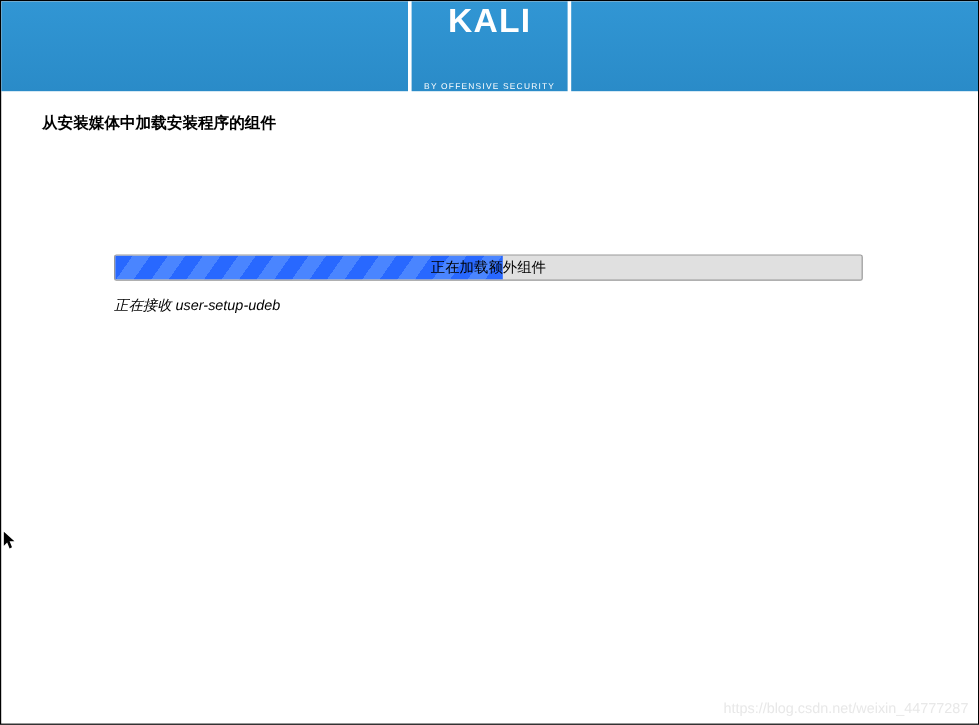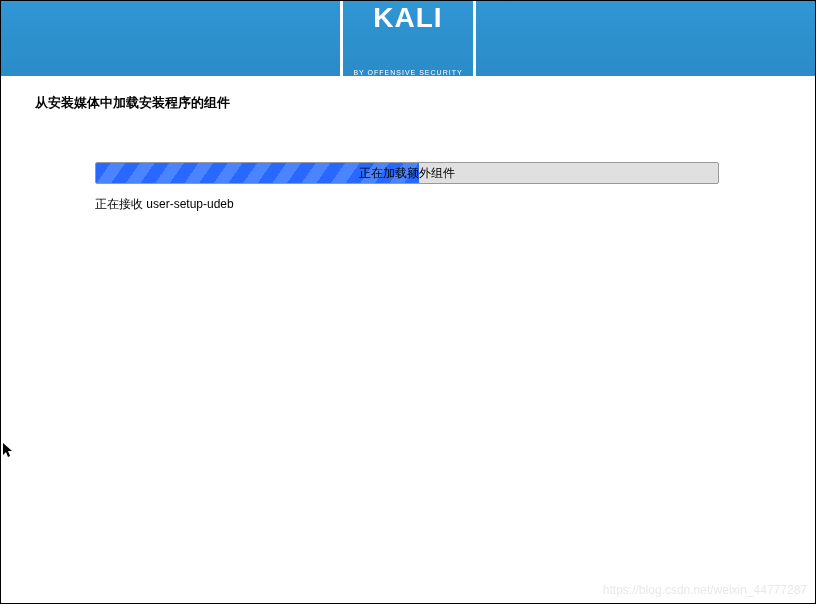--- a/index.html
+++ b/index.html
@@ -50,21 +50,21 @@
     }
     .content {
       padding: 18px 34px;
     }
     .page-title {
       font-size: 13px;
       font-weight: bold;
       color: #000;
     }
     .progress-container {
-      margin-top: 50px;
+      margin-top: 100px;
       margin-left: 60px;
       margin-right: 62px;
     }
     .progress-bar {
       position: relative;
       width: 100%;
       height: 22px;
       background: #e0e0e0;
       border: 1px solid #999;
       border-radius: 2px;
@@ -93,20 +93,21 @@
       display: flex;
       justify-content: center;
       align-items: center;
       font-size: 12px;
       color: #000;
       z-index: 2;
     }
     .status-text {
       margin-top: 12px;
       font-size: 12px;
+      font-style: italic;
       color: #000;
     }
     .watermark {
       position: absolute;
       bottom: 6px;
       right: 8px;
       font-size: 12px;
       color: #e8e8e8;
     }
     .cursor {

